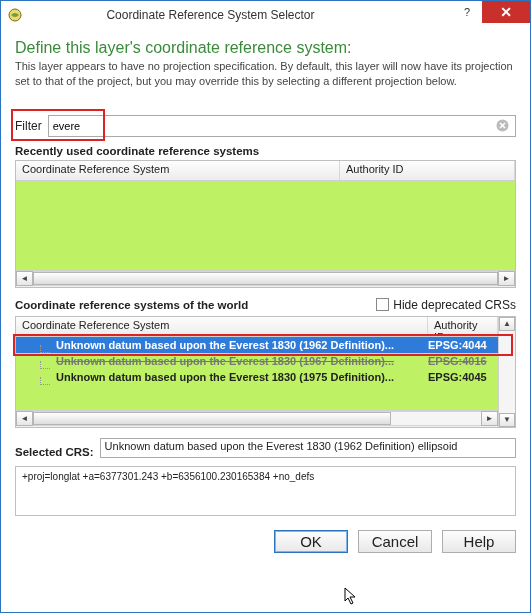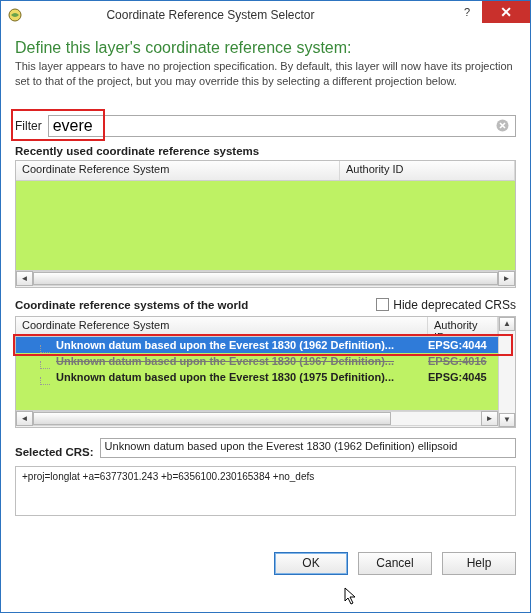--- a/index.html
+++ b/index.html
@@ -9,21 +9,21 @@
   .titlebar-icon { width: 16px; height: 16px; margin-right: 6px; display: flex; align-items: center; justify-content: center; }
   .titlebar-title { flex: 1; text-align: center; font-size: 12px; color: #333; margin-left: -60px; }
   .winbtns { display: flex; height: 22px; align-self: flex-start; }
   .winbtn { width: 30px; height: 22px; display: flex; align-items: center; justify-content: center; font-size: 11px; color: #333; }
   .winbtn.close { background: #c9302c; color: #fff; width: 48px; font-size: 14px; font-weight: bold; }
   .content { flex: 1; padding: 10px 14px 12px 14px; display: flex; flex-direction: column; font-size: 12px; color: #222; }
   .heading { color: #3a8a3a; font-size: 16px; margin-bottom: 2px; }
   .desc { font-size: 11px; color: #444; line-height: 1.35; margin-bottom: 26px; }
   .filter-row { display: flex; align-items: center; margin-bottom: 8px; position: relative; }
   .filter-label { margin-right: 6px; }
-  .filter-input { flex: 1; height: 22px; border: 1px solid #aaa; padding: 0 22px 0 4px; font-size: 16px; }
+  .filter-input { flex: 1; height: 22px; border: 1px solid #aaa; padding: 0 22px 0 4px; font-size: 11px; }
   .filter-clear { position: absolute; right: 6px; top: 4px; width: 14px; height: 14px; color: #888; font-size: 12px; }
   .redbox1 { position: absolute; border: 2px solid #d22; pointer-events: none; }
   .section-label { font-weight: bold; font-size: 11.5px; margin-bottom: 3px; }
   .tablebox { border: 1px solid #bfbfbf; background: #bef264; display: flex; flex-direction: column; }
   .th-row { display: flex; background: linear-gradient(#fdfdfd,#ececec); border-bottom: 1px solid #cfcfcf; height: 20px; }
   .th { padding: 2px 6px; font-size: 11px; border-right: 1px solid #d8d8d8; }
   .tbody { flex: 1; overflow: hidden; position: relative; }
   .hscroll { height: 17px; background: #f0f0f0; border-top: 1px solid #d0d0d0; display: flex; align-items: center; }
   .hscroll .arrow { width: 17px; height: 15px; background: linear-gradient(#fff,#e6e6e6); border: 1px solid #b5b5b5; display: flex; align-items: center; justify-content: center; font-size: 8px; color: #444; }
   .hscroll .track { flex: 1; height: 15px; background: #f5f5f5; border-top: 1px solid #d5d5d5; border-bottom: 1px solid #d5d5d5; position: relative; }
@@ -39,21 +39,21 @@
   .row.sel { background: #2f7bd9; color: #fff; }
   .row .tree { width: 40px; position: relative; }
   .row .name { flex: 1; white-space: nowrap; overflow: hidden; }
   .row .auth { width: 70px; white-space: nowrap; }
   .row .strike { text-decoration: line-through; color: #777; }
   .selcrs-row { display: flex; align-items: flex-end; margin-top: 10px; }
   .selcrs-label { font-weight: bold; font-size: 11.5px; margin-right: 6px; }
   .selcrs-field { flex: 1; height: 20px; border: 1px solid #aaa; padding: 1px 4px; font-size: 11px; background: #fff; white-space: nowrap; overflow: hidden; }
   .projbox { margin-top: 8px; border: 1px solid #bfbfbf; height: 50px; padding: 4px 6px; font-size: 10px; background: #fff; }
   .btnbar { display: flex; justify-content: flex-end; gap: 10px; margin-top: 14px; }
-  .btn { min-width: 74px; height: 23px; background: linear-gradient(#fdfdfd,#e8e8e8); border: 1px solid #adadad; font-size: 12px; display: flex; align-items: center; justify-content: center; margin-top: 22px; }
+  .btn { min-width: 74px; height: 23px; background: linear-gradient(#fdfdfd,#e8e8e8); border: 1px solid #adadad; font-size: 15px; display: flex; align-items: center; justify-content: center; }
   .btn.default { border: 1px solid #2d74c0; box-shadow: 0 0 0 1px #7fb4e8 inset; }
   .cursor { position: absolute; width: 14px; height: 18px; pointer-events: none; }
   .treeline { position: absolute; border-left: 1px dotted #999; border-bottom: 1px dotted #999; width: 10px; height: 8px; left: 24px; top: 0; }
 </style>
 </head>
 <body>
 
 <div class="window">
   <div class="titlebar">
     <div class="titlebar-icon">

